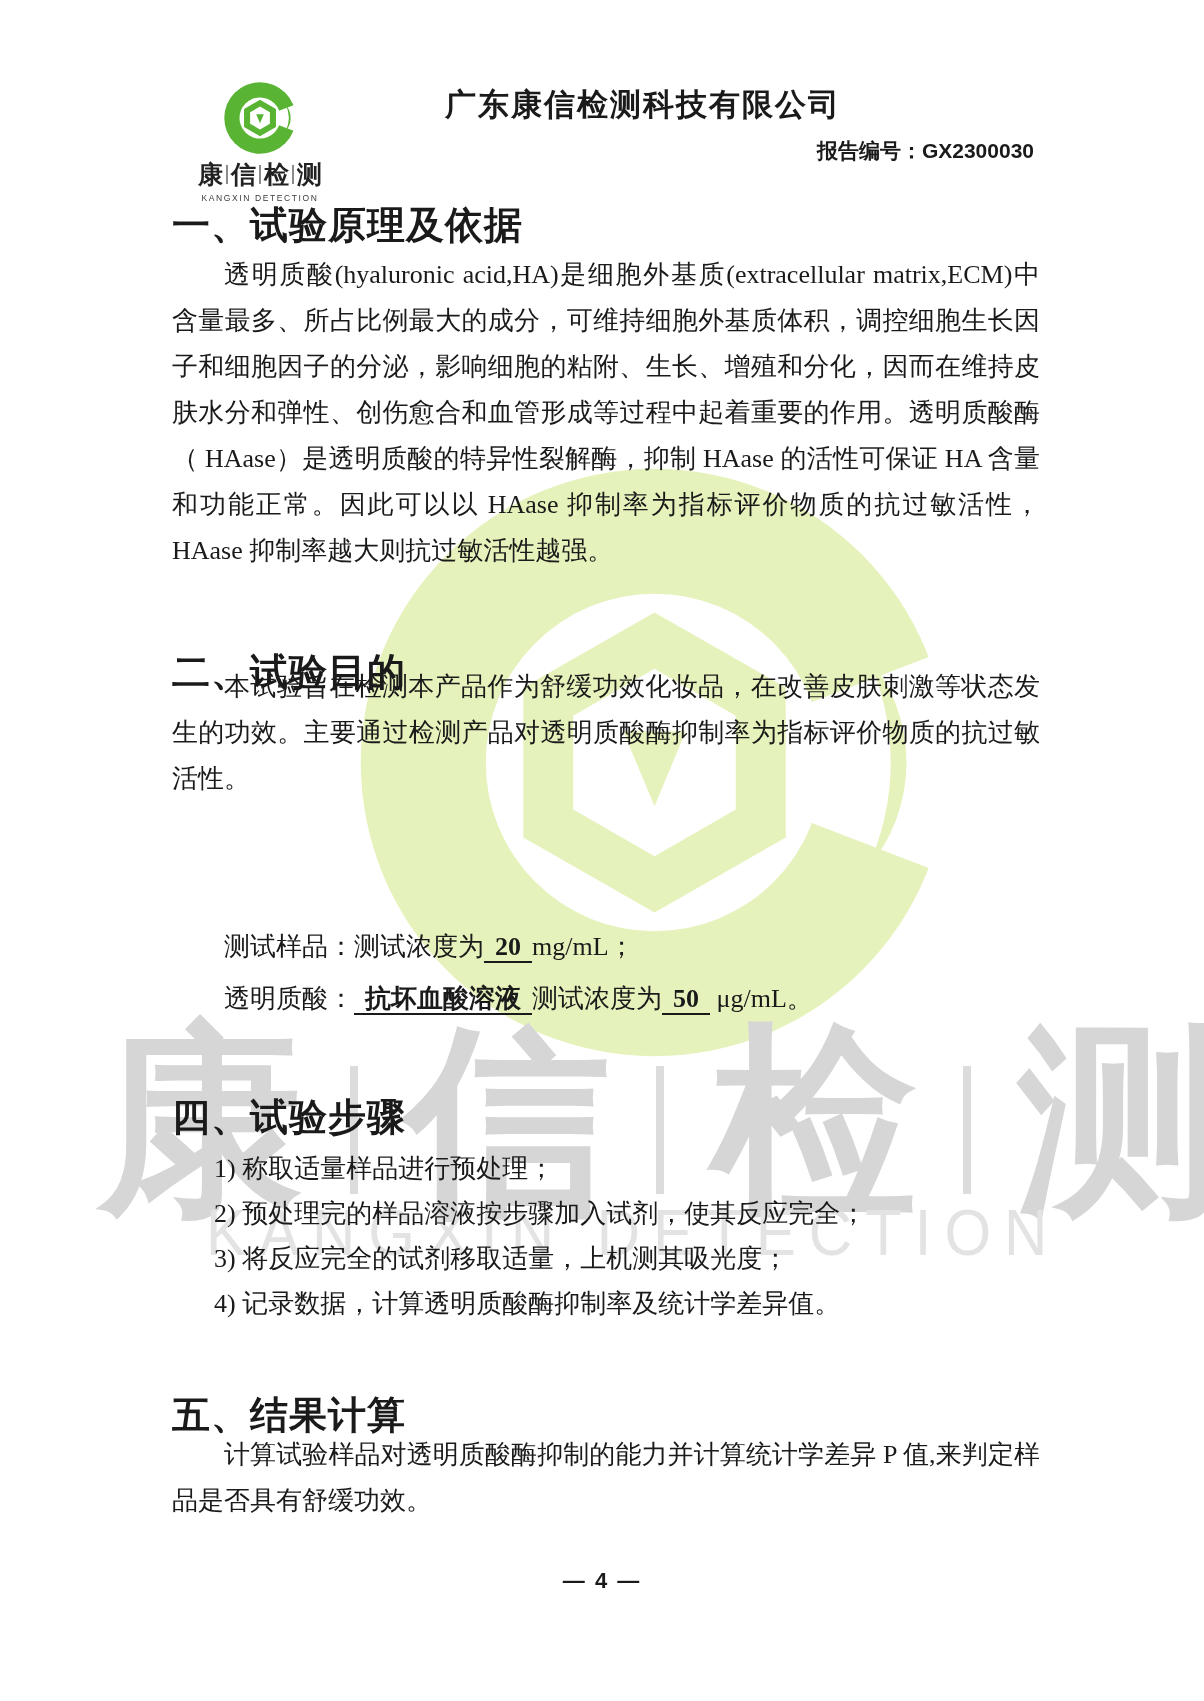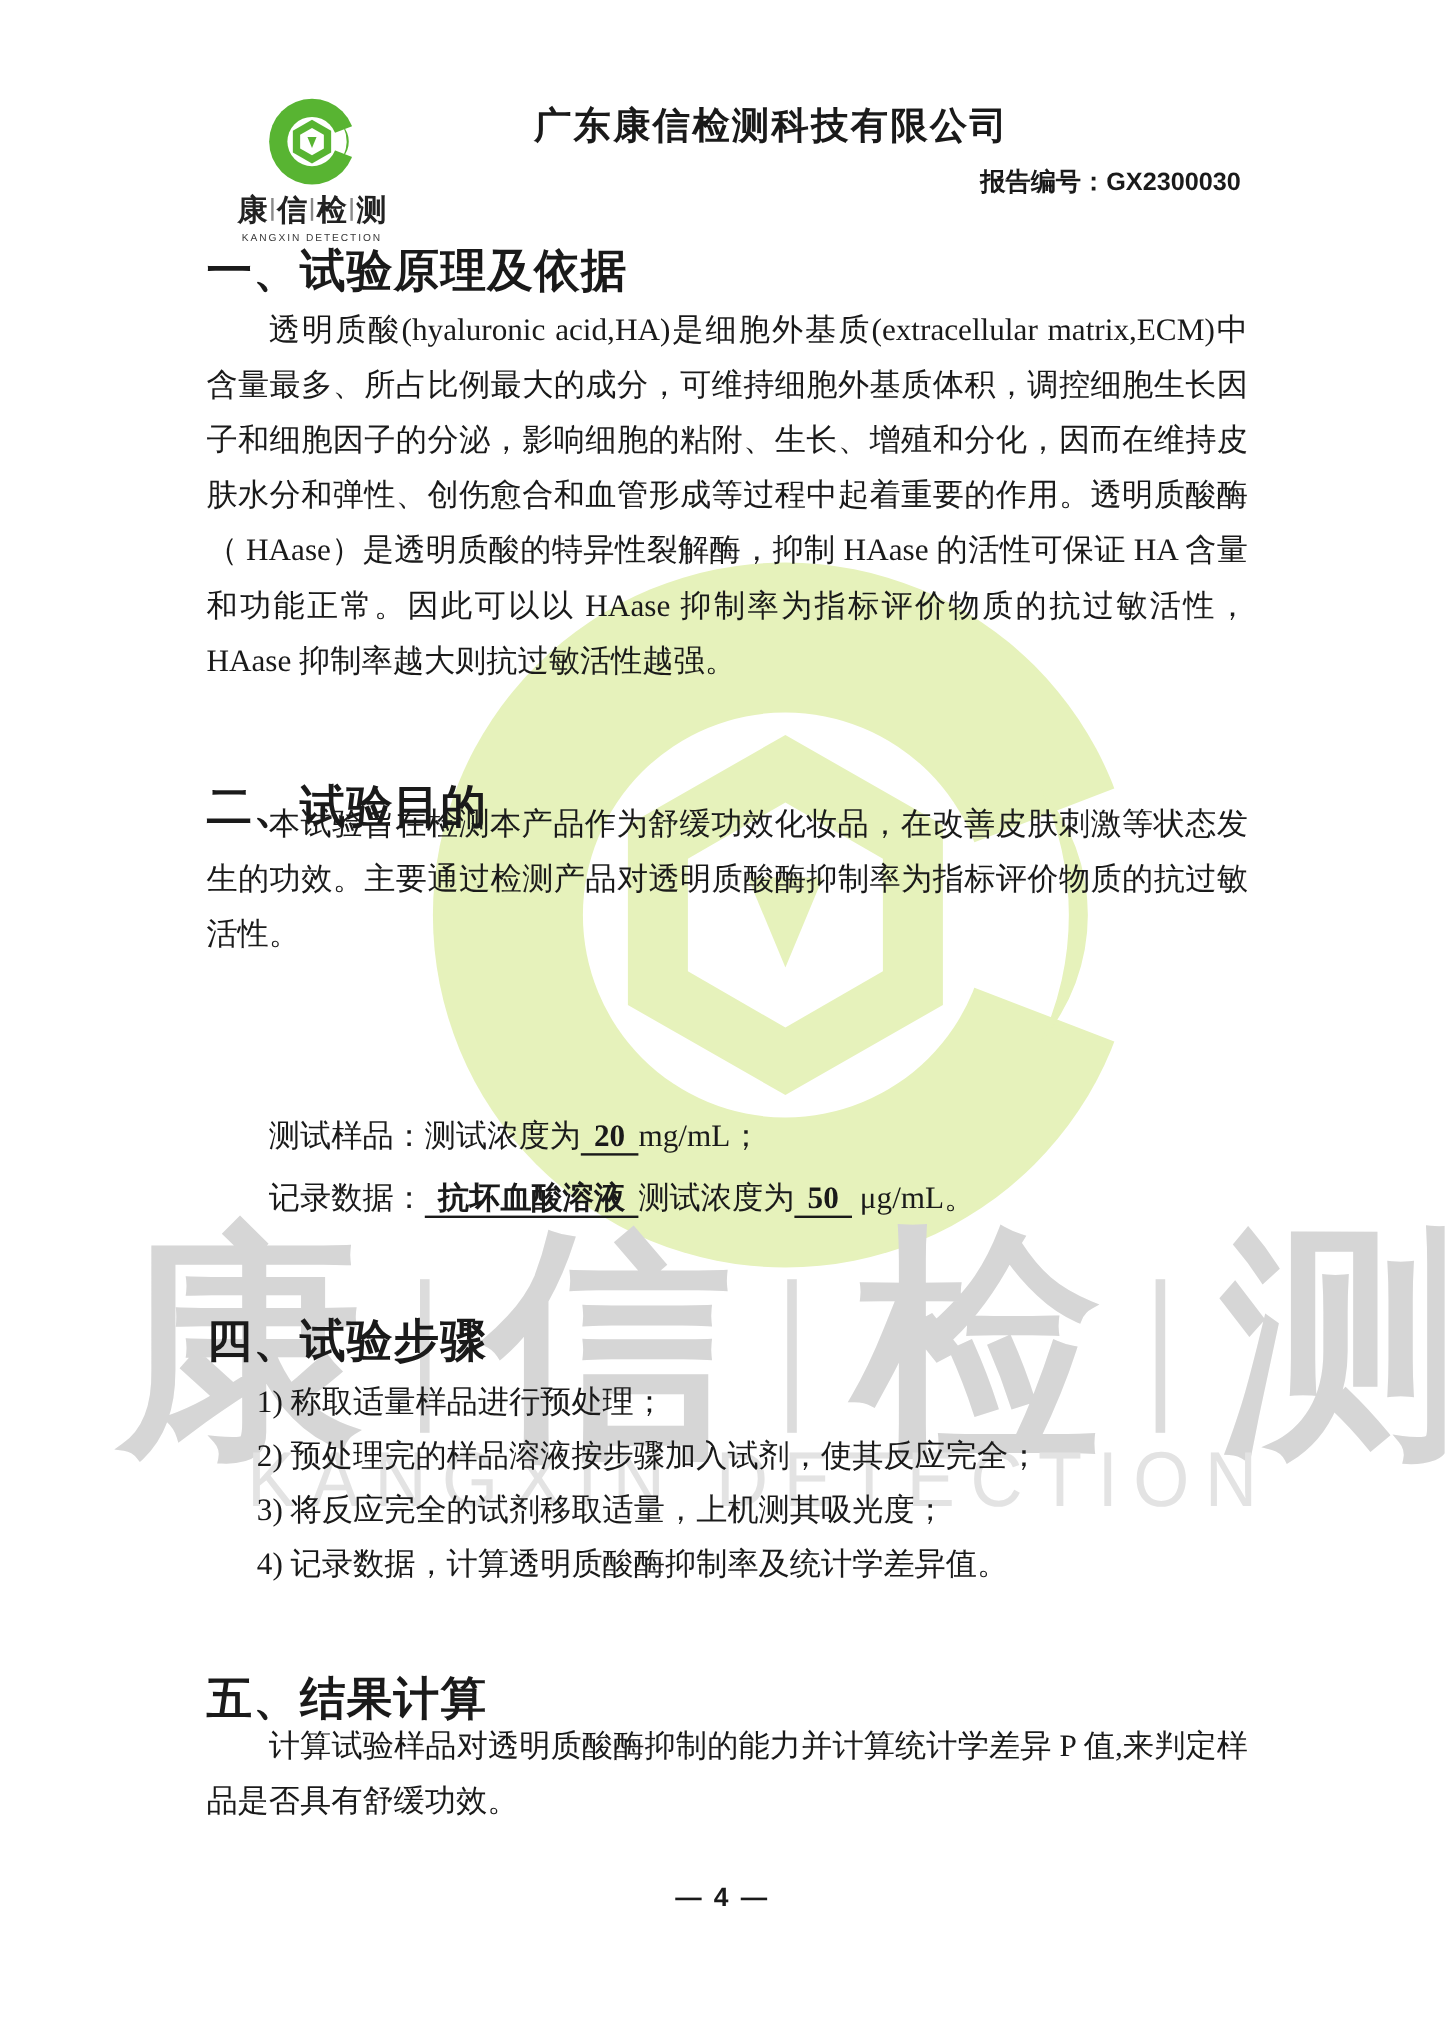--- a/index.html
+++ b/index.html
@@ -111,21 +111,21 @@
   <div class="sec-h tops-s1h">一、试验原理及依据</div>
   <div class="para tops-s1p">透明质酸(hyaluronic acid,HA)是细胞外基质(extracellular matrix,ECM)中含量最多、所占比例最大的成分，可维持细胞外基质体积，调控细胞生长因子和细胞因子的分泌，影响细胞的粘附、生长、增殖和分化，因而在维持皮肤水分和弹性、创伤愈合和血管形成等过程中起着重要的作用。透明质酸酶（ HAase）是透明质酸的特异性裂解酶，抑制 HAase 的活性可保证 HA 含量和功能正常。因此可以以 HAase 抑制率为指标评价物质的抗过敏活性，HAase 抑制率越大则抗过敏活性越强。</div>
 
   <div class="sec-h tops-s2h">二、试验目的</div>
   <div class="para tops-s2p">本试验旨在检测本产品作为舒缓功效化妆品，在改善皮肤刺激等状态发生的功效。主要通过检测产品对透明质酸酶抑制率为指标评价物质的抗过敏活性。</div>
 
   <div class="sample-line tops-s3l1">
     <span>测试样品：测试浓度为</span><span class="uline">20</span><span>mg/mL；</span>
   </div>
   <div class="sample-line tops-s3l2">
-    <span>记录数据：</span><span class="uline">抗坏血酸溶液</span><span>测试浓度为</span><span class="uline">50</span> <span>μg/mL。</span>
+    <span>透明质酸：</span><span class="uline">抗坏血酸溶液</span><span>测试浓度为</span><span class="uline">50</span> <span>μg/mL。</span>
   </div>
 
   <div class="sec-h tops-s4h">四、试验步骤</div>
   <div class="steps tops-s4s">
     <div>1) 称取适量样品进行预处理；</div>
     <div>2) 预处理完的样品溶液按步骤加入试剂，使其反应完全；</div>
     <div>3) 将反应完全的试剂移取适量，上机测其吸光度；</div>
     <div>4) 记录数据，计算透明质酸酶抑制率及统计学差异值。</div>
   </div>
 

